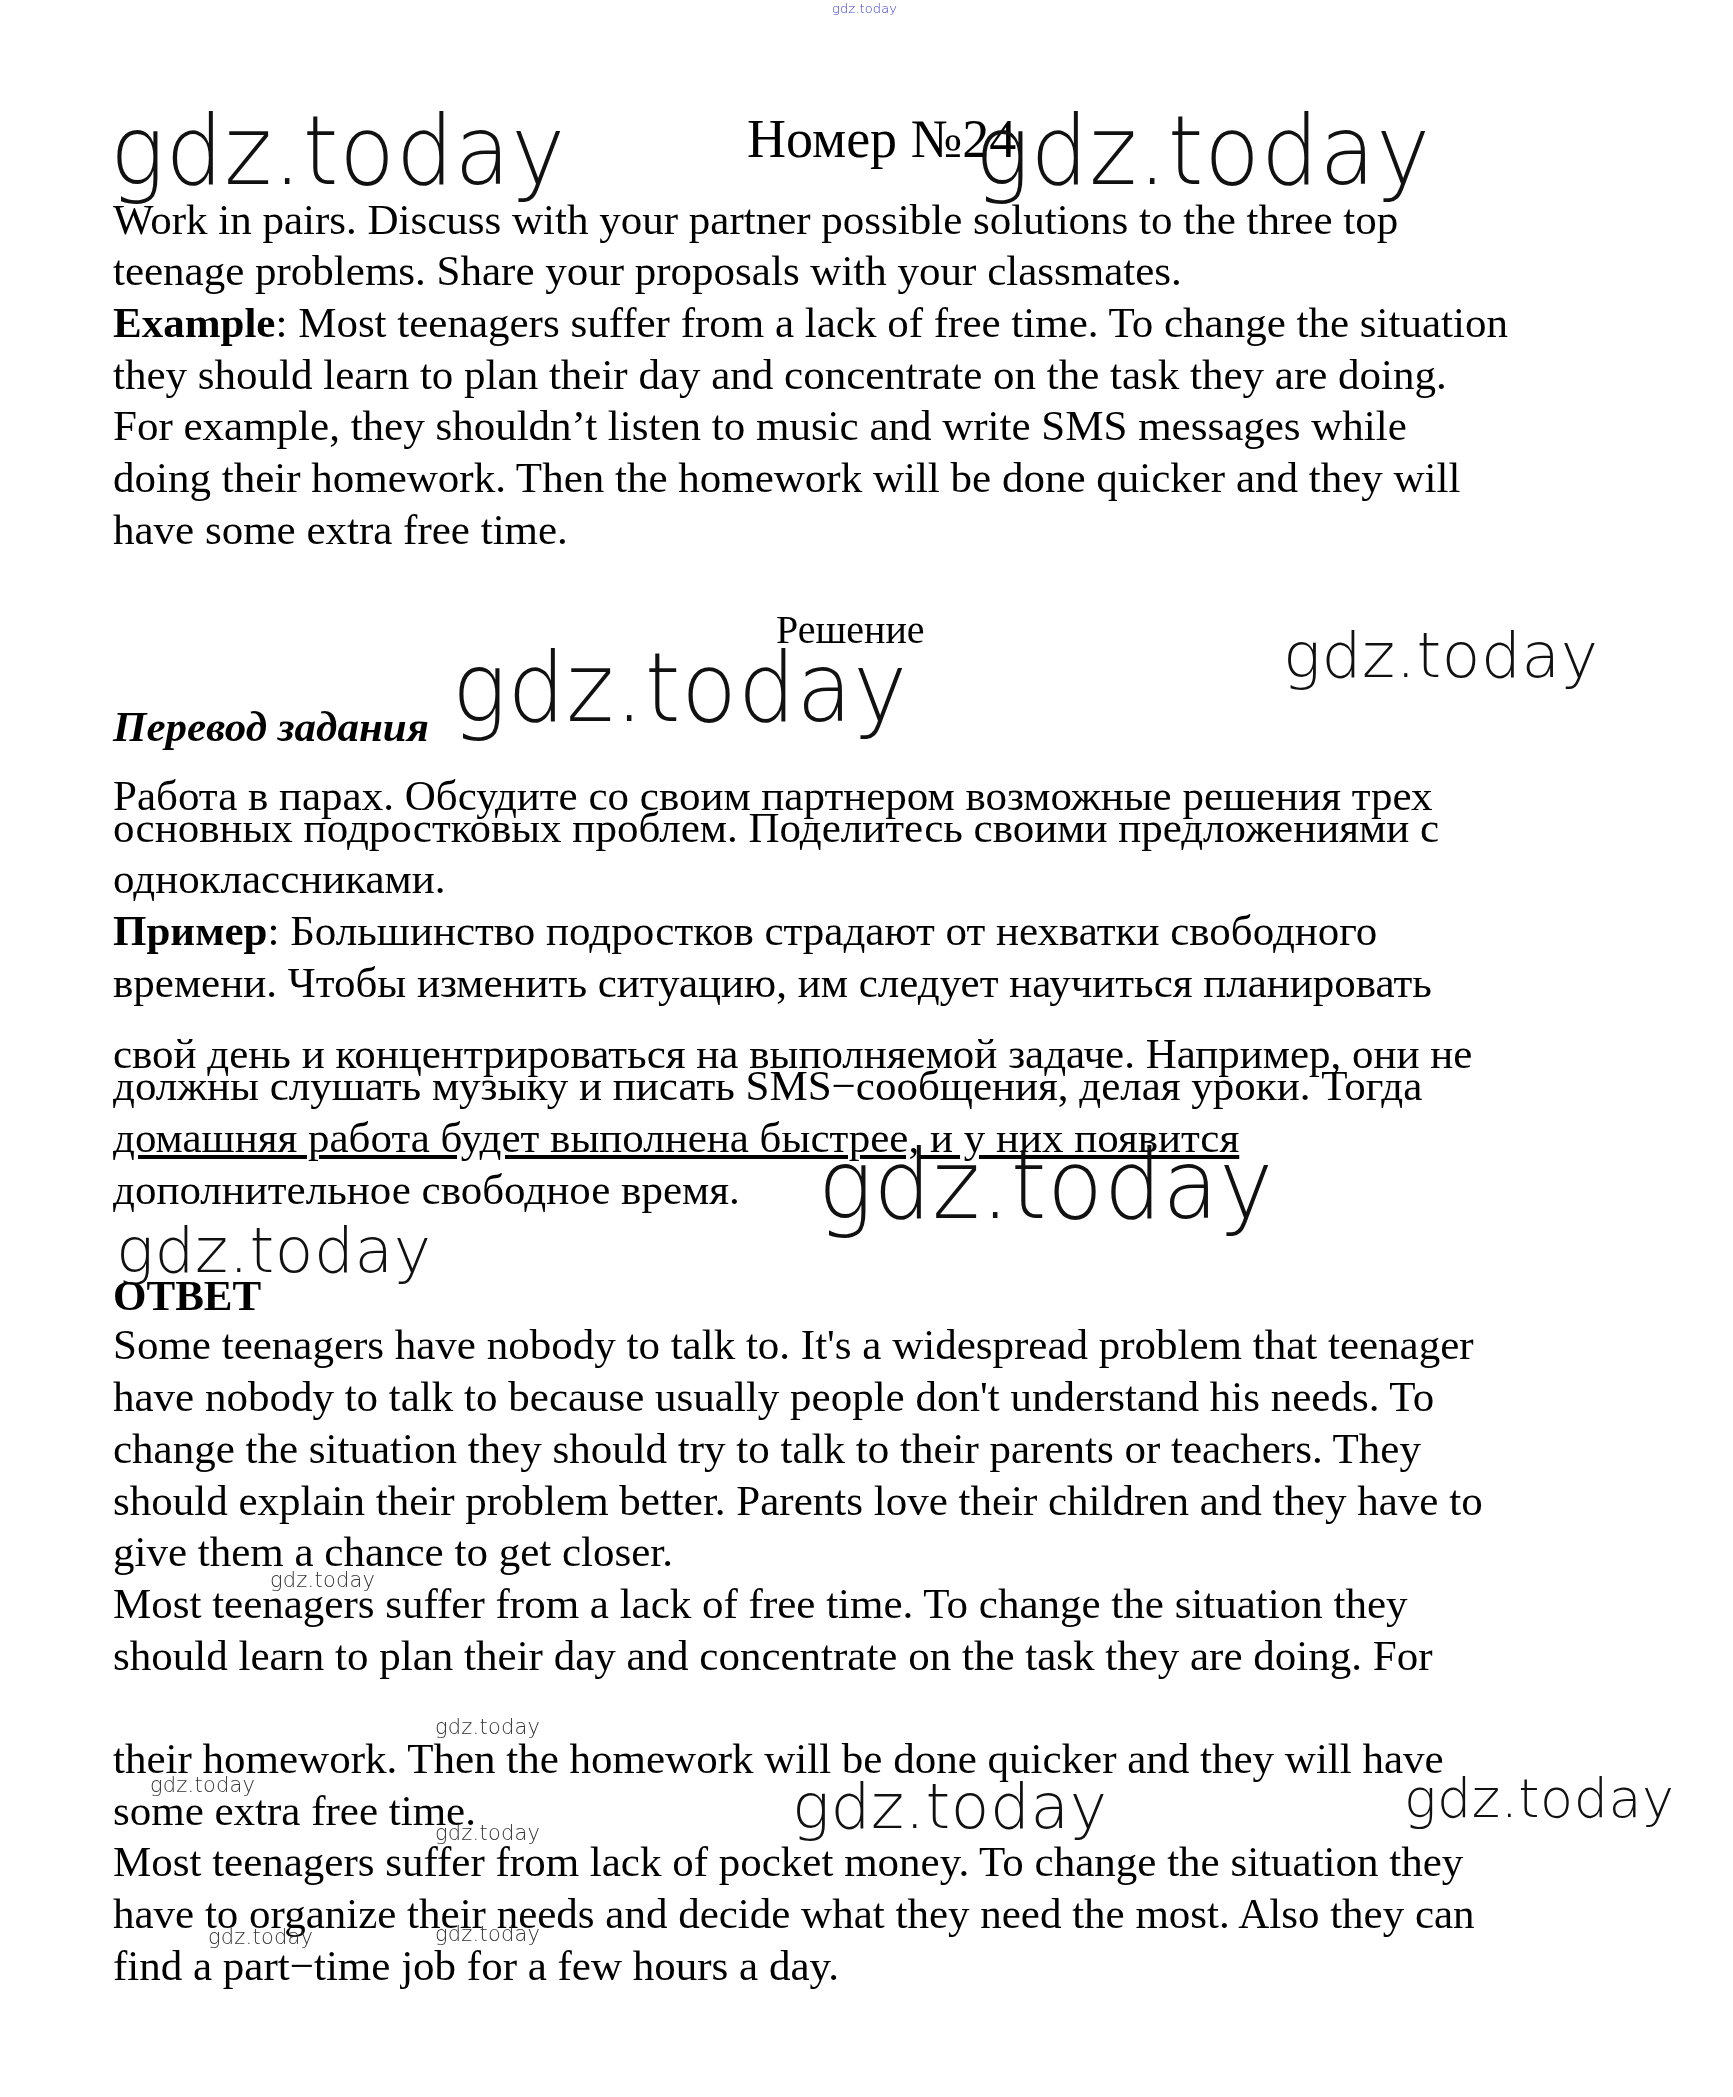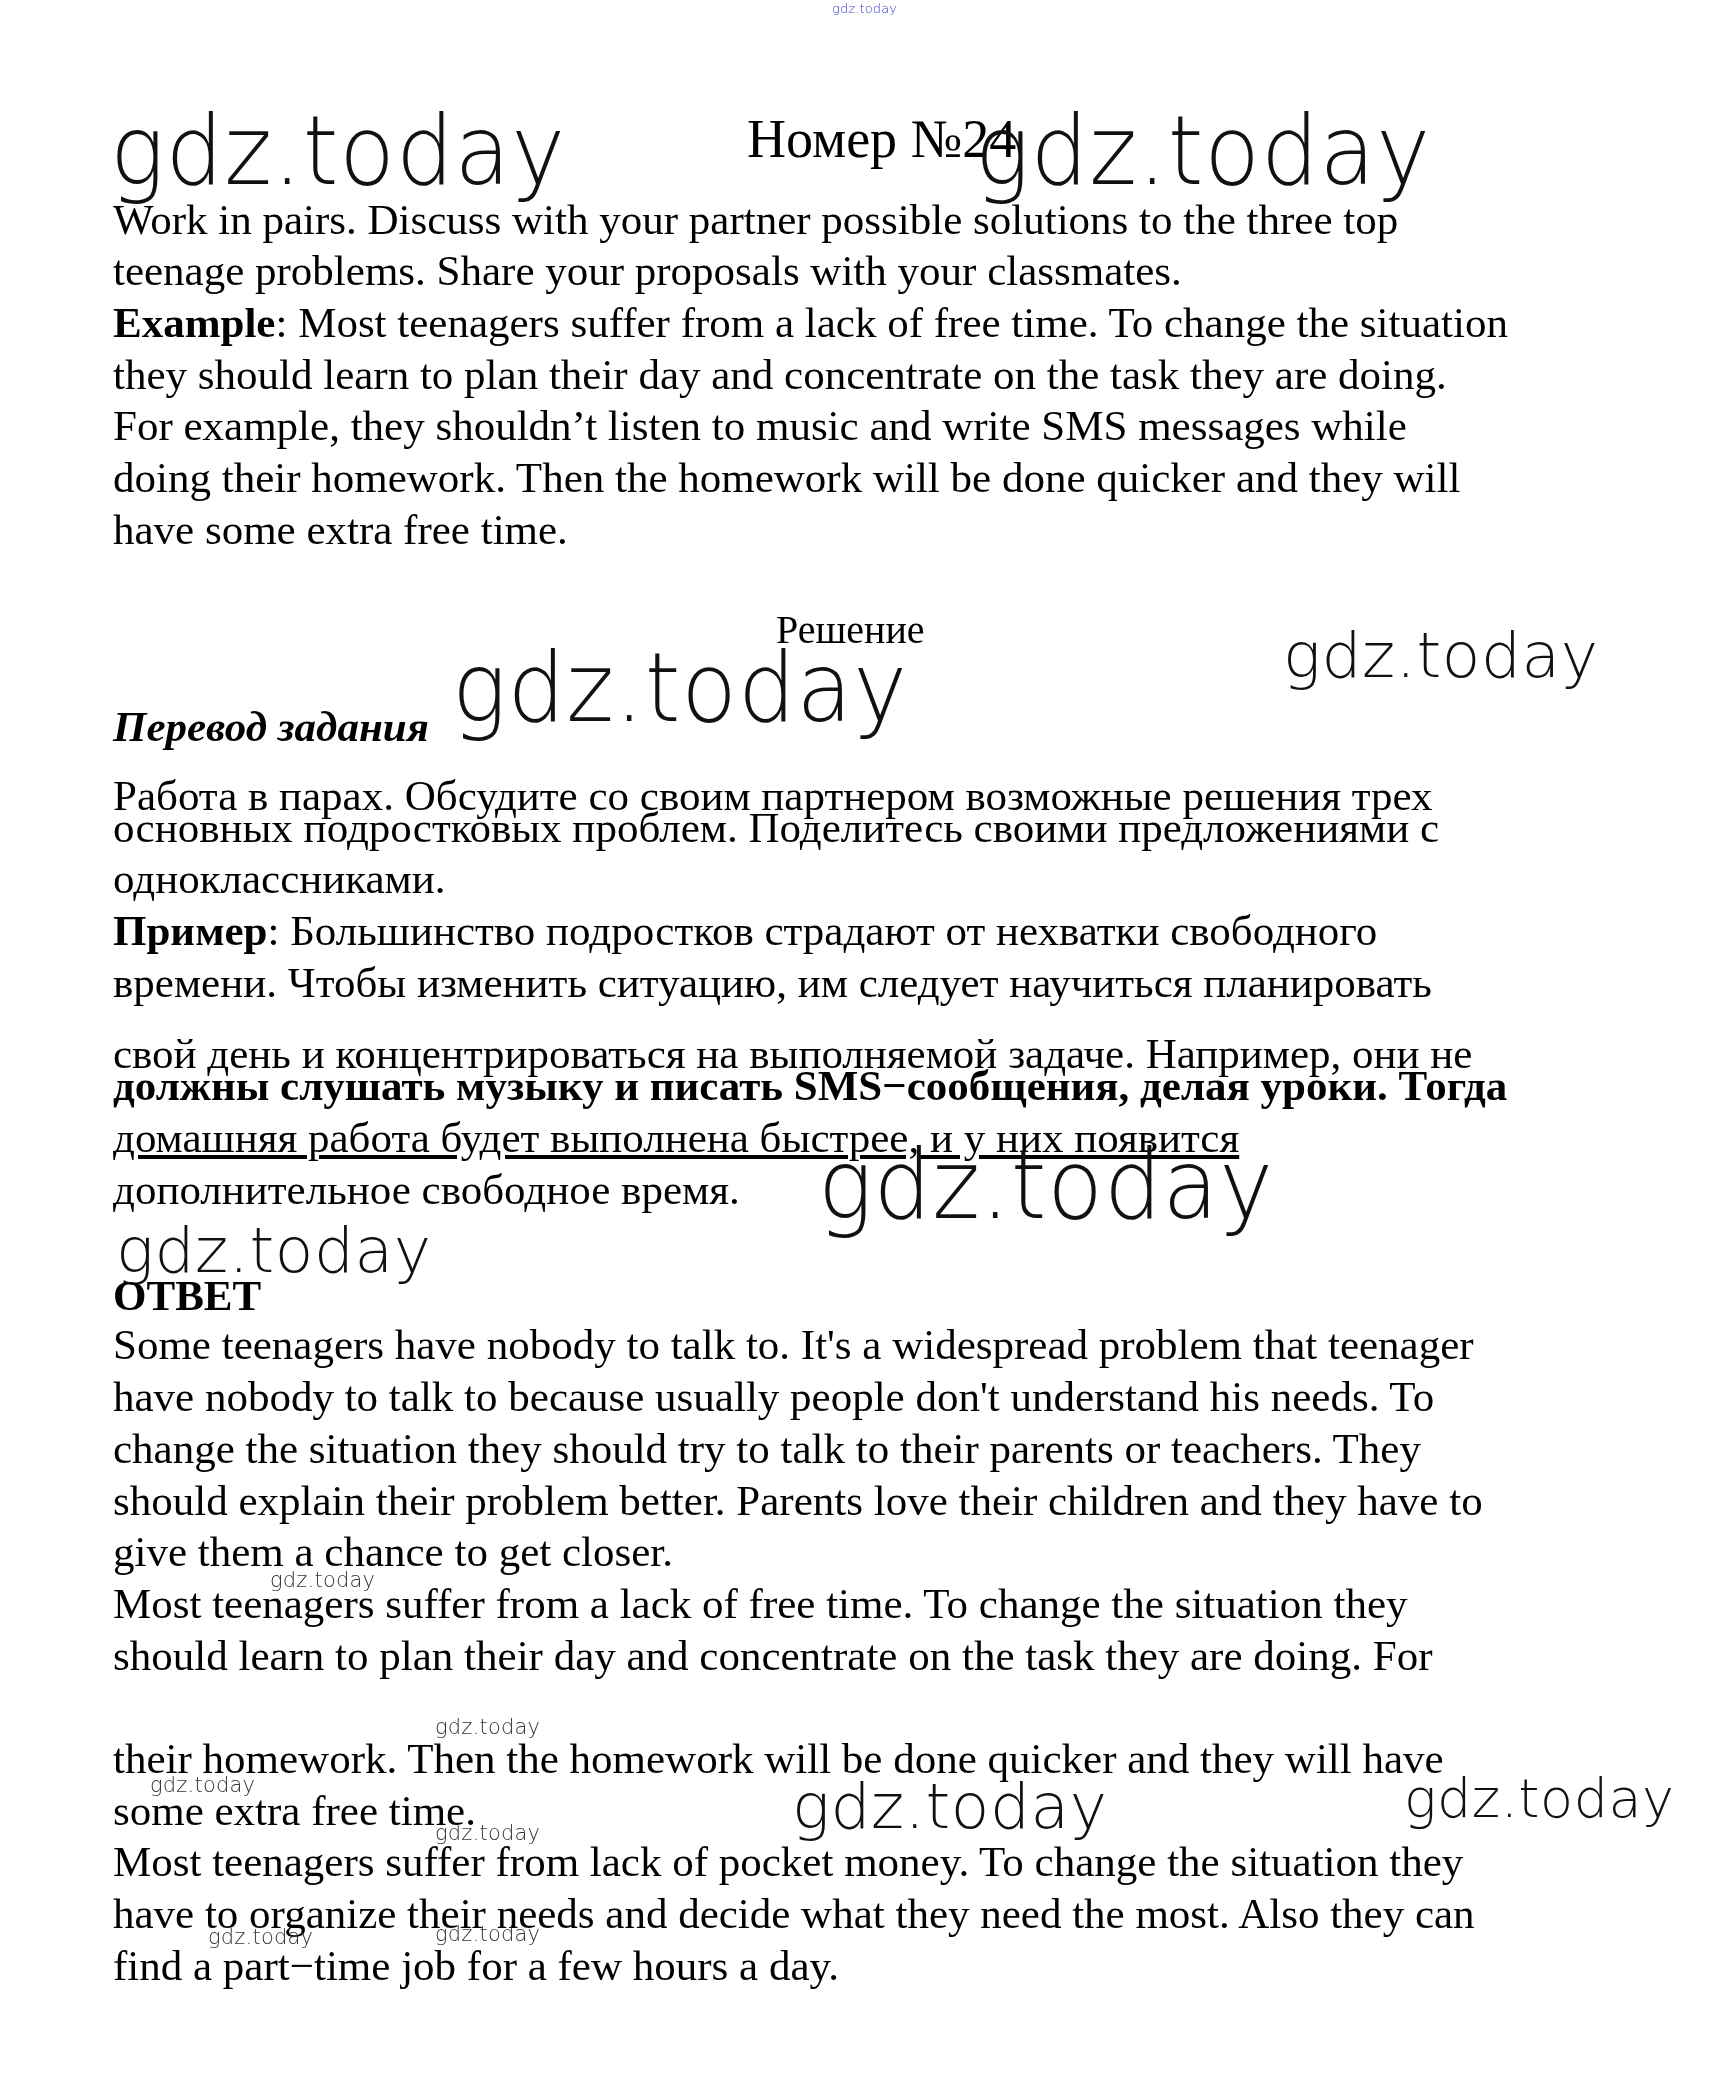--- a/index.html
+++ b/index.html
@@ -41,21 +41,21 @@
 
   <div class="line serif bi" style="top:705px;">Перевод задания</div>
   <div class="wm wm-xl" style="left:452px; top:645px;">gdz.today</div>
 
   <div class="line serif" style="top:754px;margin-top:20px;">Работа в парах. Обсудите со своим партнером возможные решения трех</div>
   <div class="line serif" style="top:806px;">основных подростковых проблем. Поделитесь своими предложениями с</div>
   <div class="line serif" style="top:857px;">одноклассниками.</div>
   <div class="line serif" style="top:909px;"><b>Пример</b><span>: Большинство подростков страдают от нехватки свободного</span></div>
   <div class="line serif" style="top:961px;">времени. Чтобы изменить ситуацию, им следует научиться планировать</div>
   <div class="line serif" style="top:1012px;margin-top:20px;">свой день и концентрироваться на выполняемой задаче. Например, они не</div>
-  <div class="line serif" style="top:1064px;font-weight:bold;">должны слушать музыку и писать SMS−сообщения, делая уроки. Тогда</div>
+  <div class="line serif" style="top:1064px;">должны слушать музыку и писать SMS−сообщения, делая уроки. Тогда</div>
   <div class="line serif" style="top:1116px;text-decoration:underline;">домашняя работа будет выполнена быстрее, и у них появится</div>
   <div class="line serif" style="top:1168px;">дополнительное свободное время.</div>
 
   <div class="wm wm-xl" style="left:818px; top:1142px;">gdz.today</div>
   <div class="wm wm-l" style="left:116px; top:1219px;">gdz.today</div>
 
   <div class="line serif" style="top:1274px; font-weight:bold;">ОТВЕТ</div>
   <div class="line serif" style="top:1323px;">Some teenagers have nobody to talk to. It's a widespread problem that teenager</div>
   <div class="line serif" style="top:1375px;">have nobody to talk to because usually people don't understand his needs. To</div>
   <div class="line serif" style="top:1427px;">change the situation they should try to talk to their parents or teachers. They</div>

